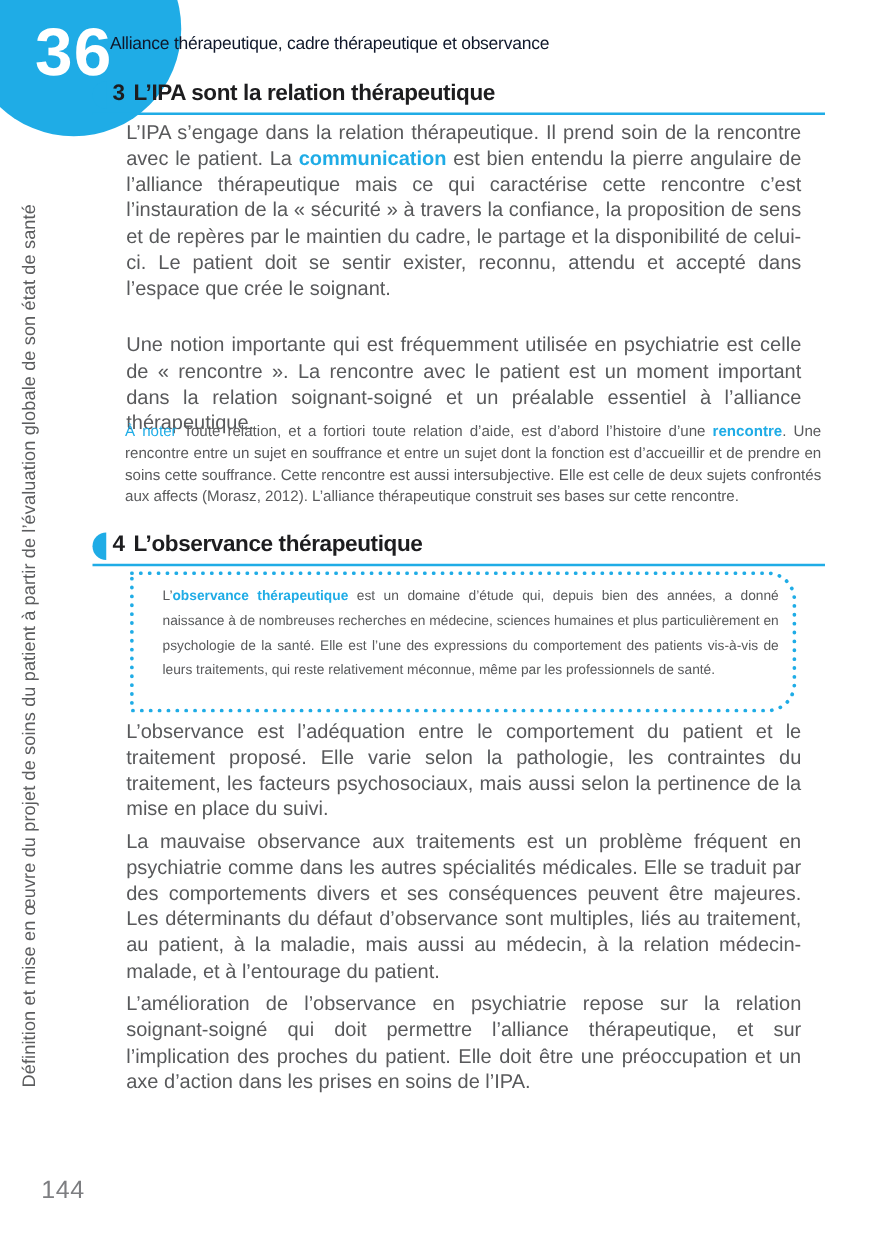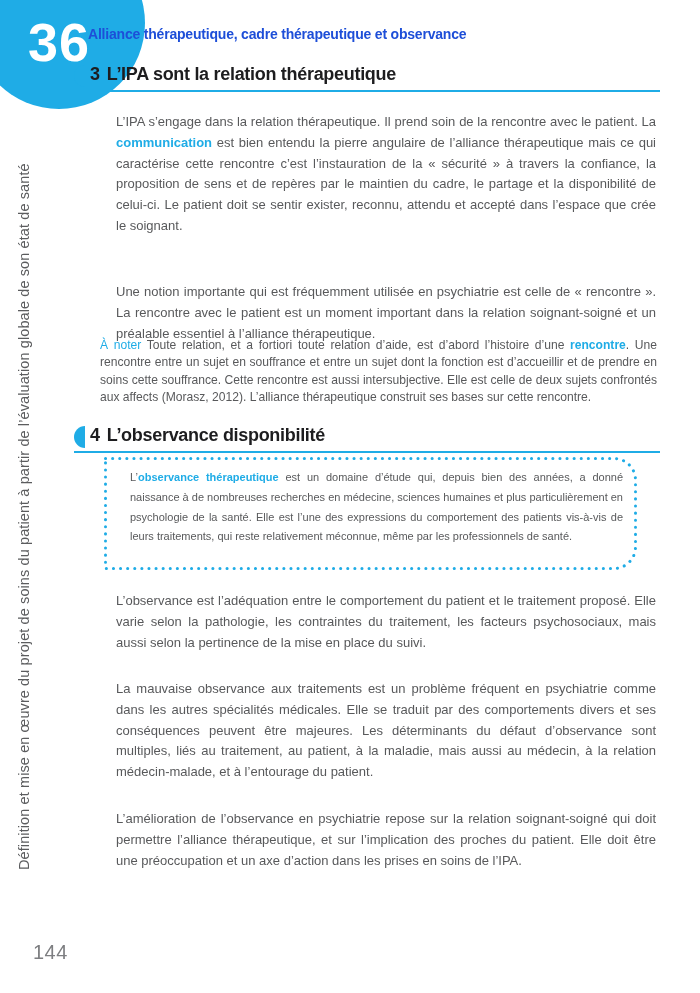--- a/index.html
+++ b/index.html
@@ -11,43 +11,43 @@
   .badge{
     position:absolute;left:-27px;top:-63px;width:172px;height:172px;
     border-radius:50%;background:#1face6;
   }
   .badge-num{
     position:absolute;left:0;top:74px;width:100%;text-align:center;
     font-size:54px;font-weight:bold;color:#ffffff;letter-spacing:1px;
   }
   .chapter-title{
     position:absolute;left:88px;top:26px;
-    font-size:14px;font-weight:700;color:#1d4ed8;letter-spacing:-0.2px;
+    font-size:14px;font-weight:400;color:#0f172a;letter-spacing:-0.2px;
   }
   
   .vtext{
     position:absolute;left:16px;top:72px;height:798px;width:26px;
     writing-mode:vertical-rl;transform:rotate(180deg);
     font-size:14.5px;color:#5b5c5e;white-space:nowrap;letter-spacing:0.1px;
   }
   
   .sec-head{
     position:absolute;left:74px;width:614px;box-sizing:border-box;
     border-bottom:2.5px solid #1face6;padding:0 0 5px 16px;
     font-weight:700;font-size:18px;color:#1d1d1f;letter-spacing:-0.3px;
   }
   .pill{
     position:absolute;left:0;top:1px;width:11px;height:22px;
     background:#1face6;border-radius:11px 0 0 11px;
   }
   .sec-num{margin-right:7px;}
   
   .para{
-    position:absolute;left:100px;width:540px;margin:16px;
-    font-size:13px;line-height:20.8px;text-align:justify;color:#58595b;
+    position:absolute;left:100px;width:540px;margin:1px;
+    font-size:16px;line-height:20.8px;text-align:justify;color:#58595b;
   }
   .hl{color:#1face6;font-weight:700;}
   
   .note{
     position:absolute;left:100px;width:557px;margin:0;
     font-size:12.1px;line-height:17.3px;text-align:justify;color:#58595b;
   }
   .note-label{font-weight:400;}
   
   .dotbox{
@@ -81,21 +81,21 @@
     <span class="sec-num">3</span><span>L’IPA sont la relation thérapeutique</span>
   </div>
 
   <p class="para" style="top:96px"><span>L’IPA s’engage dans la relation thérapeutique. Il prend soin de la rencontre avec le patient. La </span><span class="hl">communication</span><span> est bien entendu la pierre angulaire de l’alliance thérapeutique mais ce qui caractérise cette rencontre c’est l’instauration de la « sécurité » à travers la confiance, la proposition de sens et de repères par le maintien du cadre, le partage et la disponibilité de celui-ci. Le patient doit se sentir exister, reconnu, attendu et accepté dans l’espace que crée le soignant.</span></p>
   <p class="para" style="top:266px"><span>Une notion importante qui est fréquemment utilisée en psychiatrie est celle de « rencontre ». La rencontre avec le patient est un moment important dans la relation soignant-soigné et un préalable essentiel à l’alliance thérapeutique.</span></p>
 
   <div class="note" style="top:337px"><span class="hl note-label">À noter</span><span><span> Toute relation, et a fortiori toute relation d’aide, est d’abord l’histoire d’une </span><span class="hl">rencontre</span><span>. Une rencontre entre un sujet en souffrance et entre un sujet dont la fonction est d’accueillir et de prendre en soins cette souffrance. Cette rencontre est aussi intersubjective. Elle est celle de deux sujets confrontés aux affects (Morasz, 2012). L’alliance thérapeutique construit ses bases sur cette rencontre.</span></span></div>
 
   <div class="sec-head" style="top:425px">
     <span class="pill"></span>
-    <span class="sec-num">4</span><span>L’observance disponibilité</span>
+    <span class="sec-num">4</span><span>L’observance thérapeutique</span>
   </div>
 
   <div class="dotbox">
     <svg class="dotbox-border" viewBox="0 0 534 113" xmlns="http://www.w3.org/2000/svg" aria-hidden="true">
       <path d="M1.5,1.5 L510,1.5 A21.5,21.5 0 0 1 531.5,23 L531.5,90 A21.5,21.5 0 0 1 510,111.5 L1.5,111.5 Z" fill="none" stroke="#1face6" stroke-width="3" stroke-dasharray="0.1 7" stroke-linecap="round"></path>
     </svg>
     <p class="boxtext"><span>L’</span><span class="hl">observance thérapeutique</span><span> est un domaine d’étude qui, depuis bien des années, a donné naissance à de nombreuses recherches en médecine, sciences humaines et plus particulièrement en psychologie de la santé. Elle est l’une des expressions du comportement des patients vis-à-vis de leurs traitements, qui reste relativement méconnue, même par les professionnels de santé.</span></p>
   </div>
 
   <p class="para" style="top:575px"><span>L’observance est l’adéquation entre le comportement du patient et le traitement proposé. Elle varie selon la pathologie, les contraintes du traitement, les facteurs psychosociaux, mais aussi selon la pertinence de la mise en place du suivi.</span></p>

